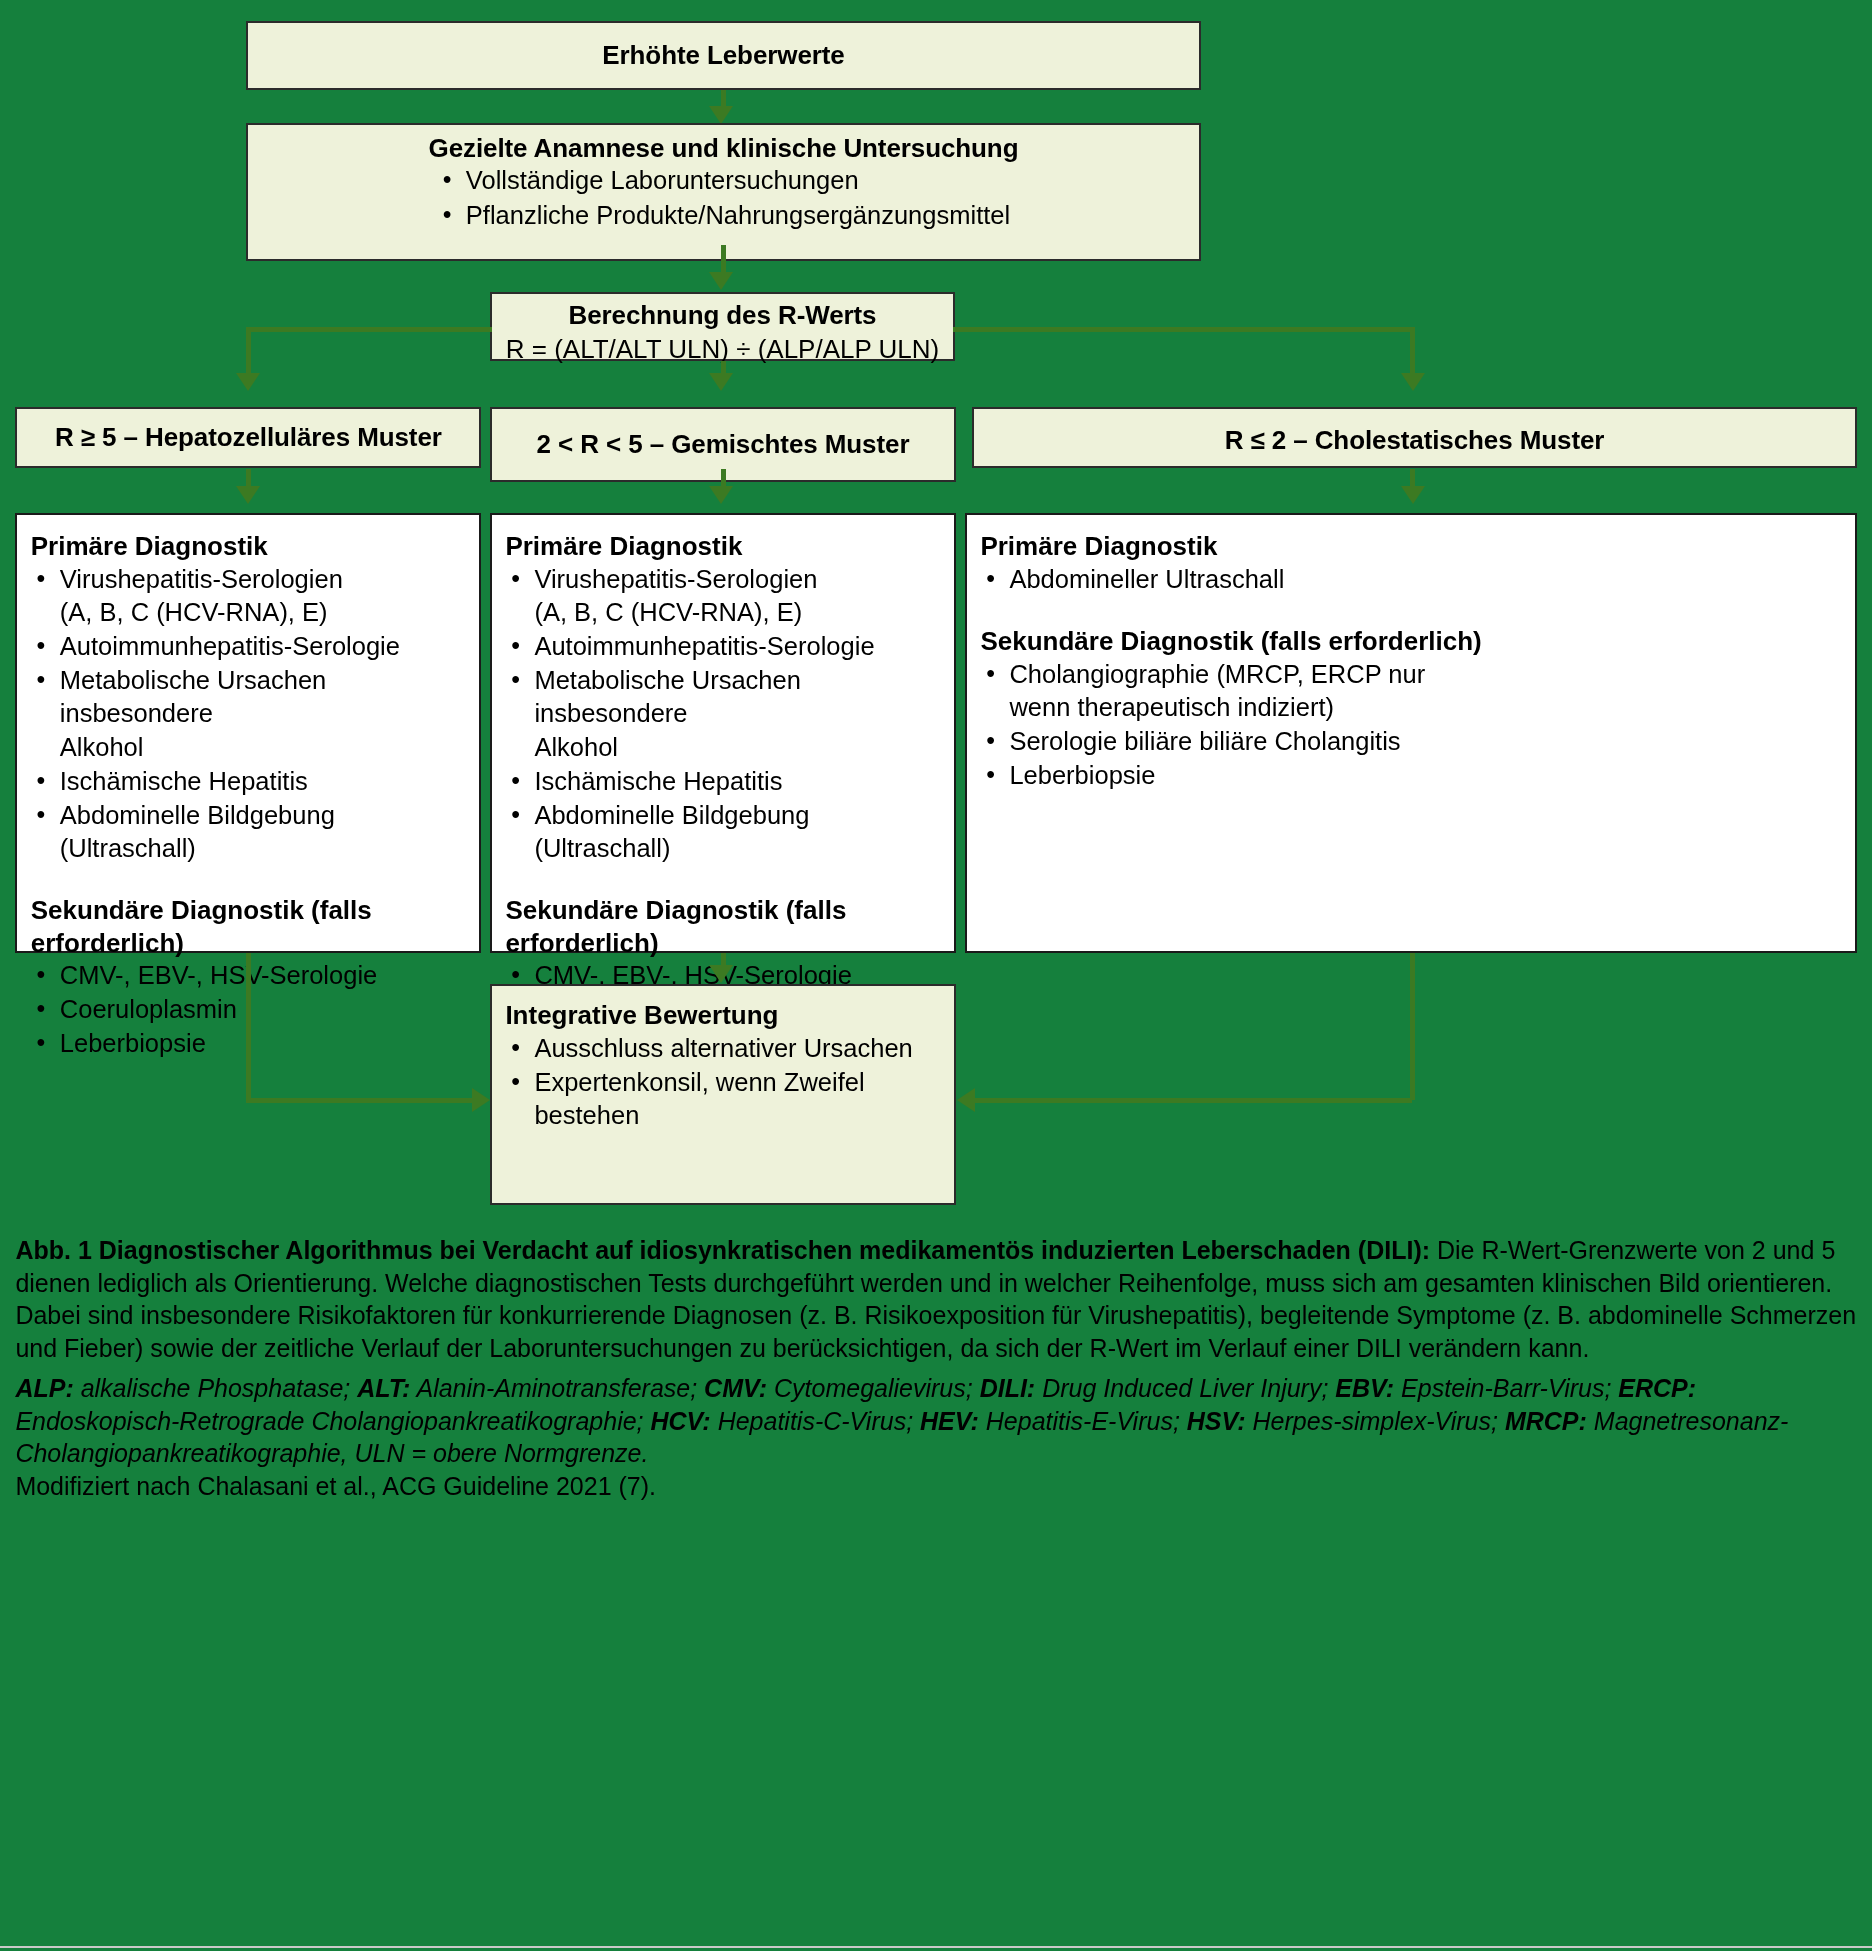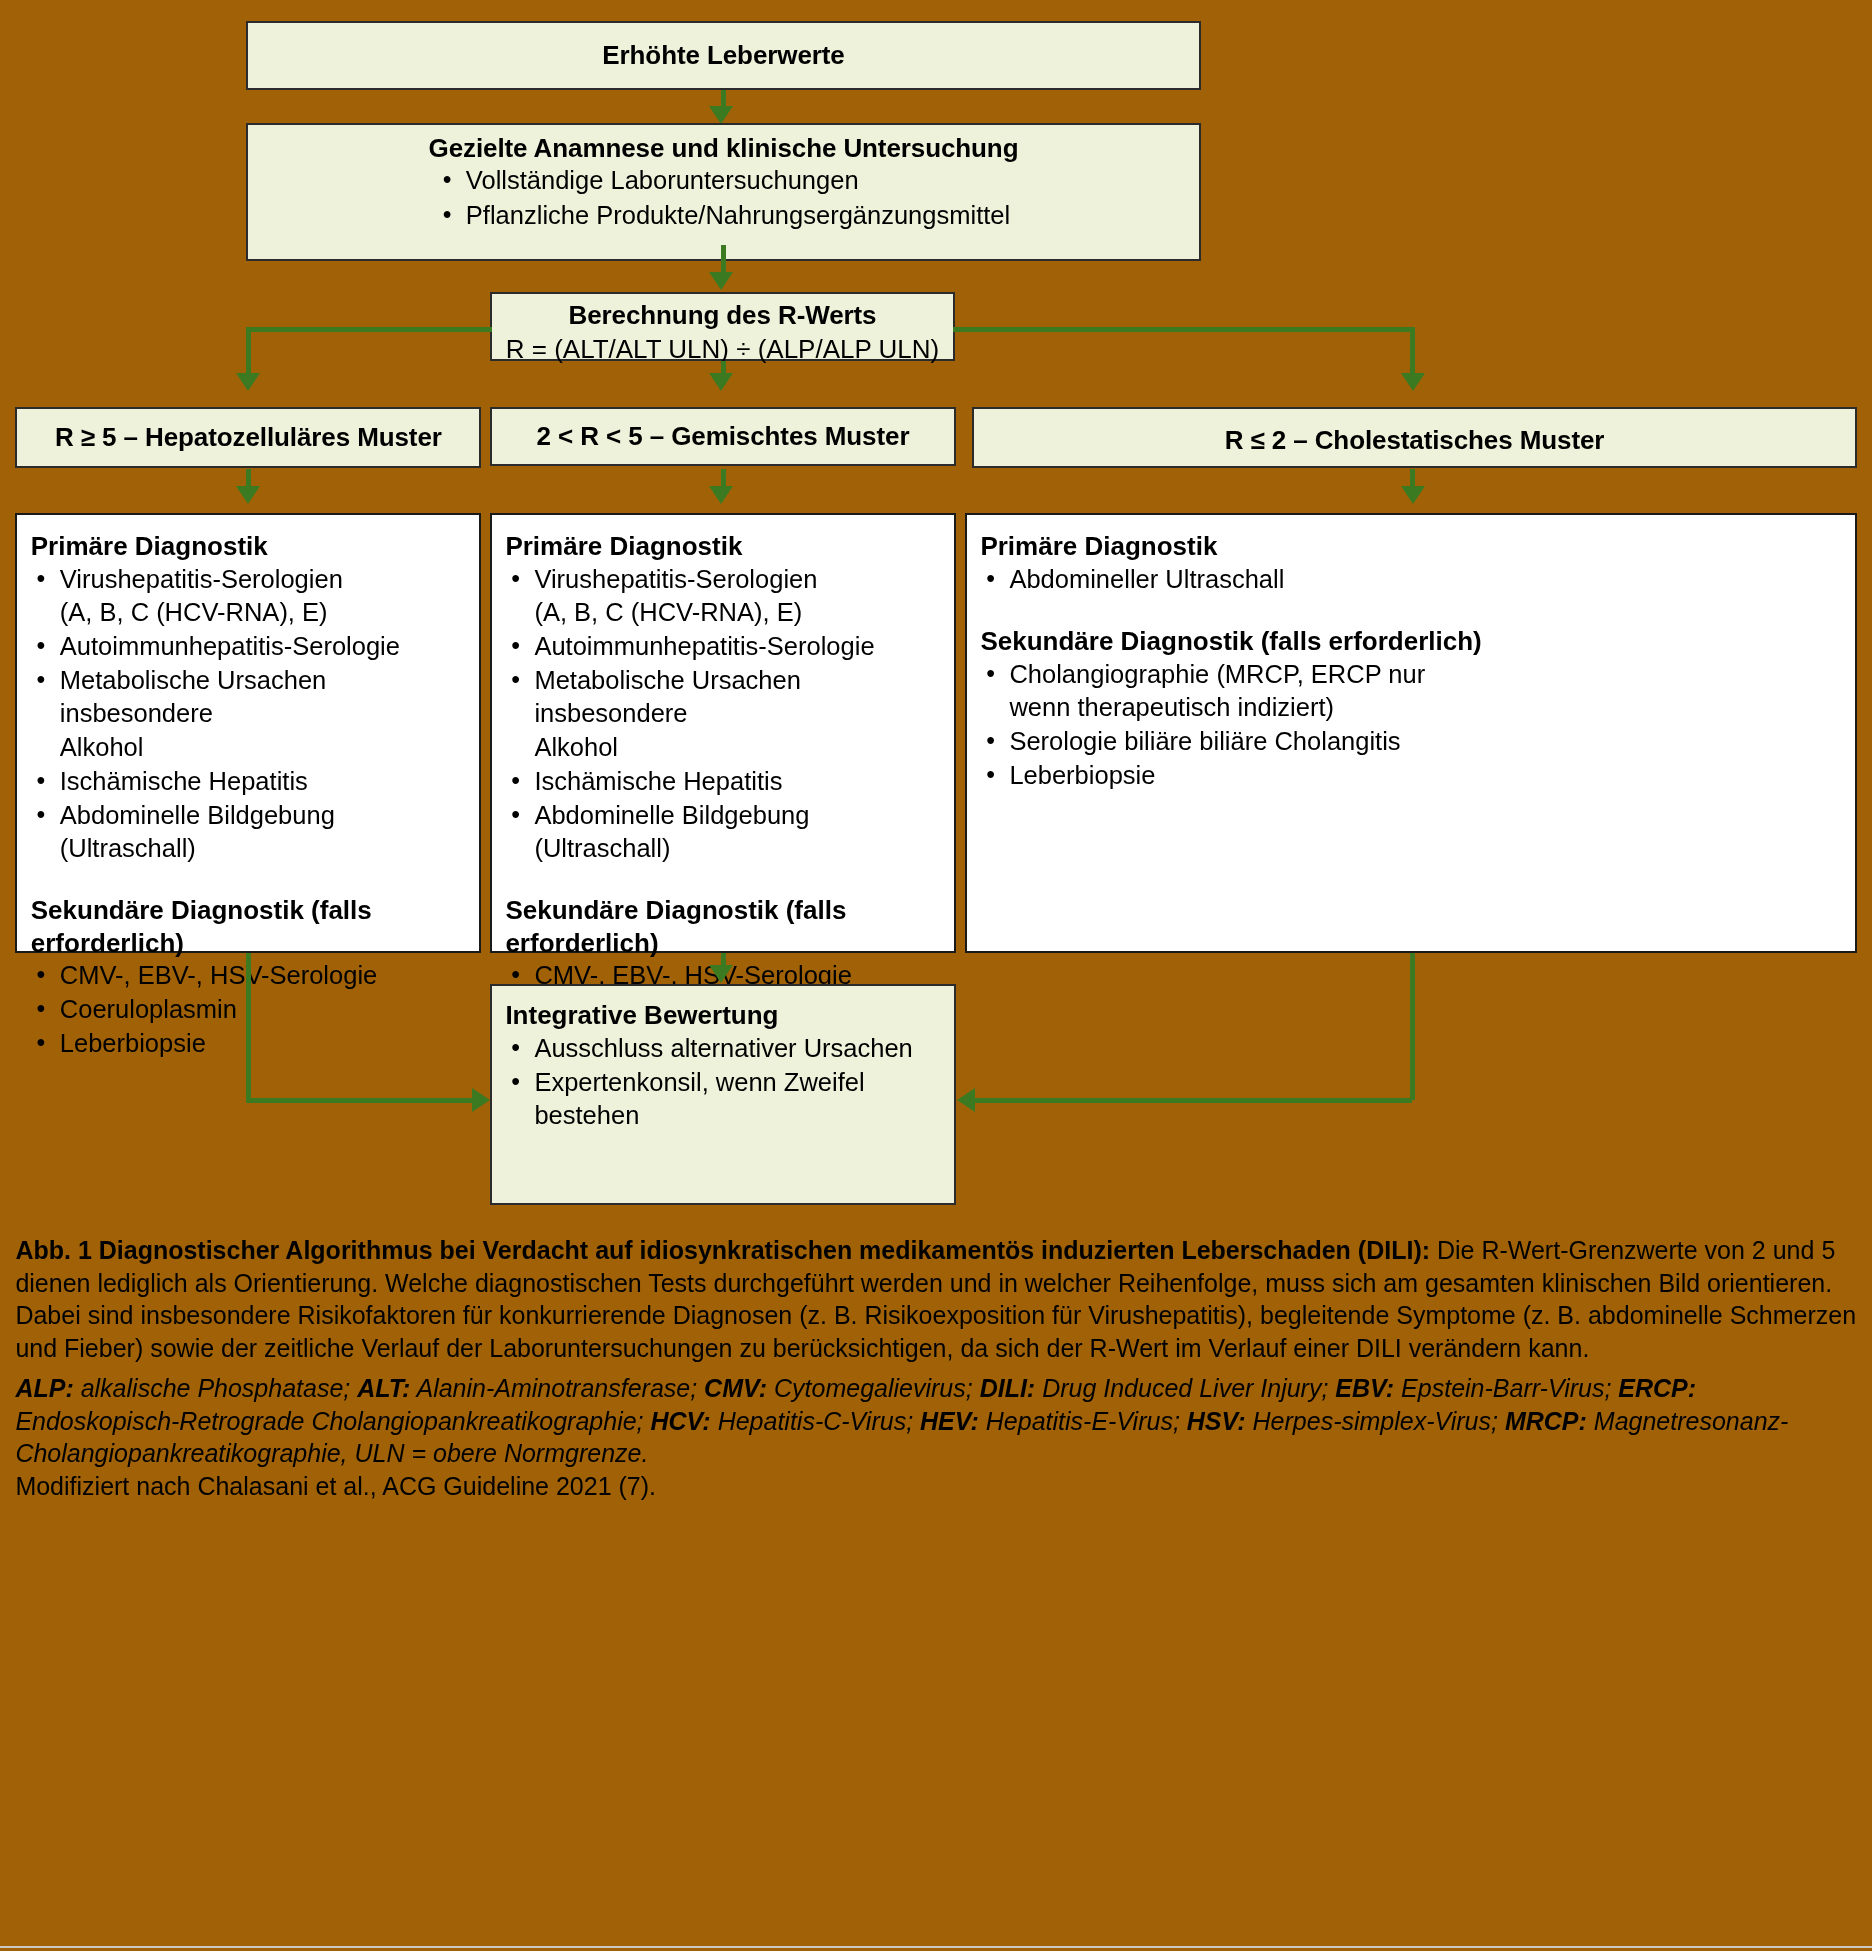--- a/index.html
+++ b/index.html
@@ -12,21 +12,21 @@
     font-family: "Liberation Sans", sans-serif;
     color: #000000;
     -webkit-font-smoothing: antialiased;
   }
 
   #page {
     position: relative;
     width: 1872px;
     height: 1951px;
     overflow: hidden;
-    background: #a16207;
+    background: #15803d;
   }
 
   
   .node {
     position: absolute;
     border: 2.9px solid #2b2b2b;
     background: #eef2da;
     padding: 9.6px 15.4px;
   }
   .node.white { background: #ffffff; border-color: #1a1a1a; }
@@ -78,21 +78,21 @@
   .sechead.first { margin-top: 0; }
 
   
   #n-elev      { left: 246px;  top: 21px;   width: 955px;  height: 69px;
                  display:flex; align-items:center; justify-content:center; }
   #n-hist      { left: 246px;  top: 123px;  width: 955px;  height: 138px; padding-top: 7.7px;}
   #n-rcalc     { left: 490px;  top: 292px;  width: 465px;  height: 69px; padding: 5.8px 11.5px;}
 
   #n-pat1      { left: 15.4px;   top: 407px;  width: 466px;  height: 61px;
                  display:flex; align-items:center; justify-content:center; }
-  #n-pat2      { left: 490px;  top: 407px;  width: 466px;  height: 59px;
+  #n-pat2      { left: 490px;  top: 407px;  width: 466px;  height: 75px;
                  display:flex; align-items:center; justify-content:center; }
   #n-pat3      { left: 972px; top: 407px;  width: 885px;  height: 61px;
                  display:flex; align-items:flex-end; justify-content:center; }
 
   #n-col1      { left: 15.4px;   top: 513px;  width: 466px;  height: 440px; padding: 15.4px 13.4px; }
   #n-col2      { left: 490px;  top: 513px;  width: 466px;  height: 440px; padding: 15.4px 13.4px; }
   #n-col3      { left: 965px; top: 513px;  width: 892px;  height: 440px; padding: 15.4px 13.4px; }
 
   #n-integ     { left: 490px;  top: 984px; width: 466px;  height: 221px; padding: 13.4px 13.4px; }
 

